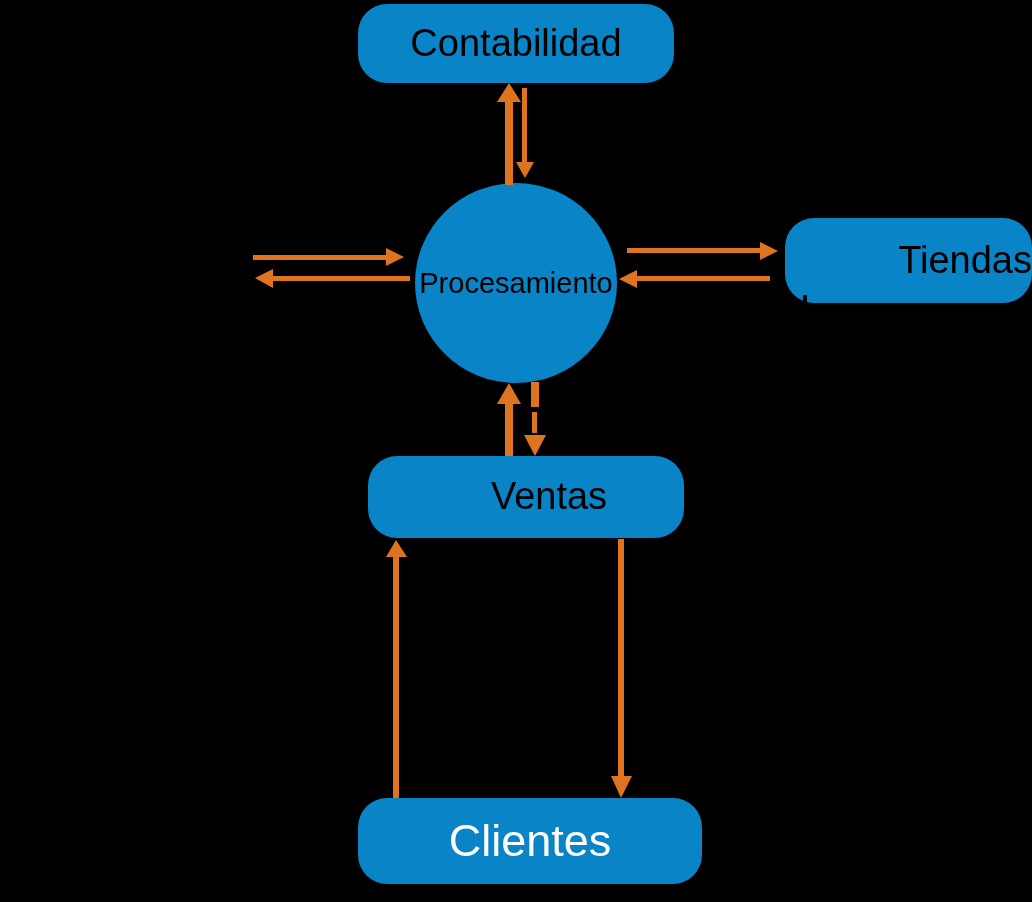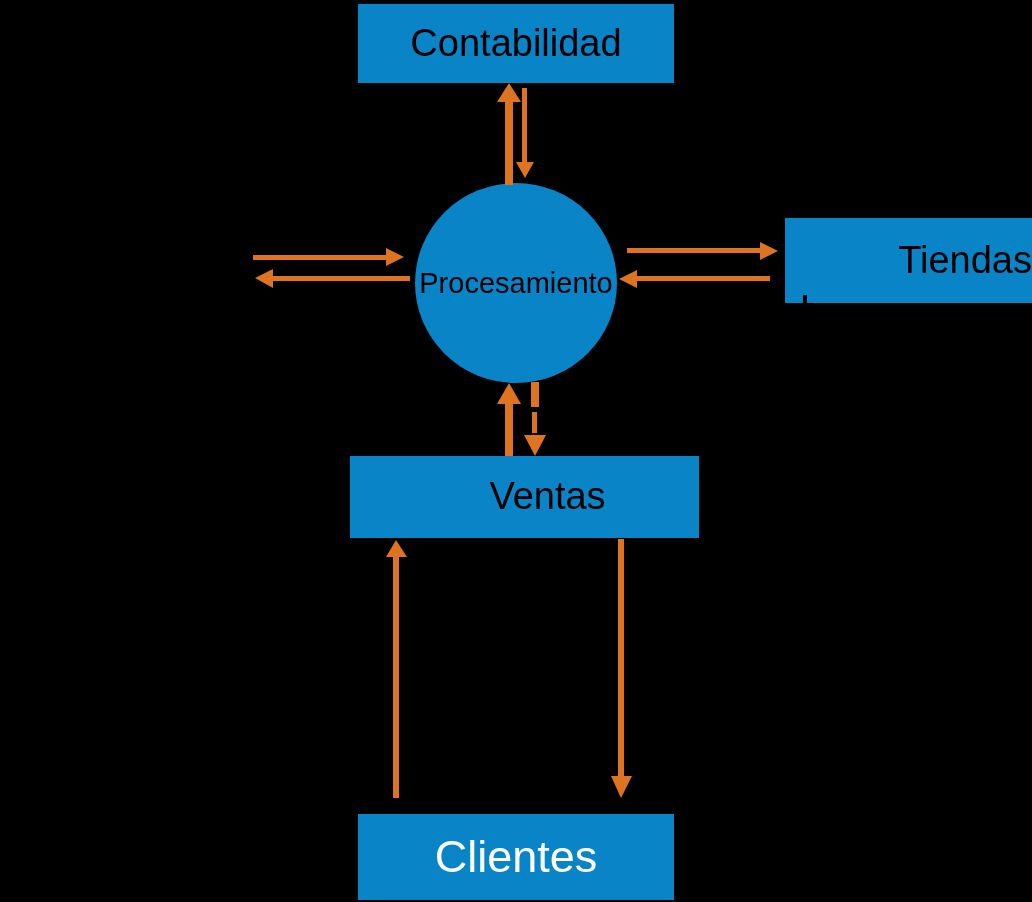--- a/index.html
+++ b/index.html
@@ -18,25 +18,26 @@
     background:var(--color-background);
     font-family:"Liberation Sans", sans-serif;
   }
   .node{
     position:absolute;
     background:var(--color-node);
     display:flex;align-items:center;justify-content:center;
     text-align:center;
     color:var(--color-text-dark);
     line-height:1.2;
+    border-radius:29px;
   }
   .node-contabilidad{left:358px;top:4px;width:316px;height:79px;font-size:38px;}
   .node-tiendas{left:785px;top:218px;width:247px;height:85px;font-size:38px;justify-content:flex-end;}
-  .node-ventas{left:350px;top:456px;width:349px;height:82px;font-size:38px;padding-left:46px;}
-  .node-clientes{left:358px;top:798px;width:316px;height:86px;font-size:45px;color:var(--color-text-light);margin-top:16px;}
+  .node-ventas{left:368px;top:456px;width:316px;height:82px;font-size:38px;padding-left:46px;}
+  .node-clientes{left:358px;top:798px;width:344px;height:86px;font-size:45px;color:var(--color-text-light);}
   .node-process{
     left:415px;top:183px;width:202px;height:200px;
     border-radius:50%;
     font-size:29px;line-height:1.38;
     flex-direction:row;
   }
   .arrow-layer{position:absolute;left:0;top:0;width:1032px;height:902px;pointer-events:none;}
   .clipped-mark{position:absolute;left:803px;top:295px;width:4px;height:8px;background:#000;}
 </style>
 </head>

